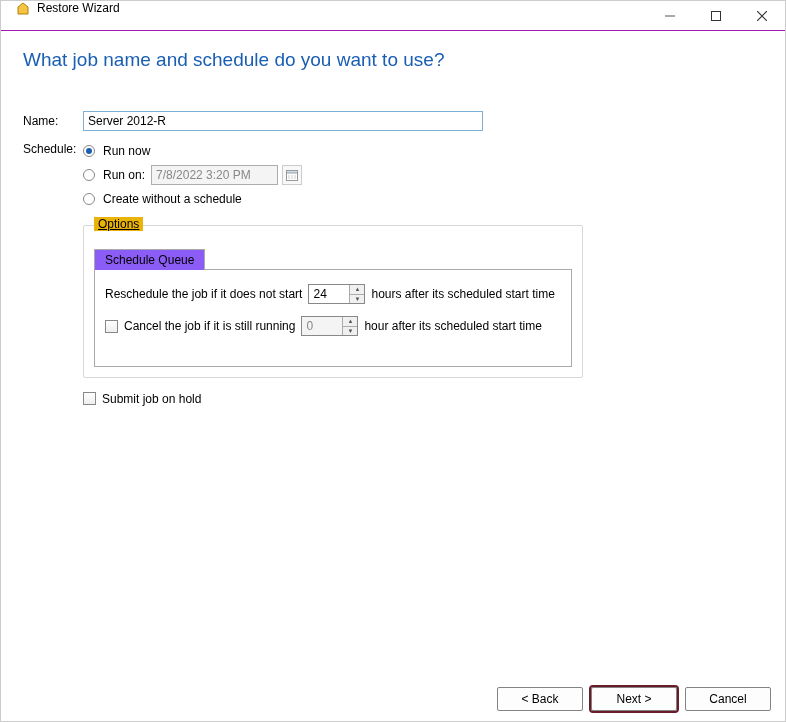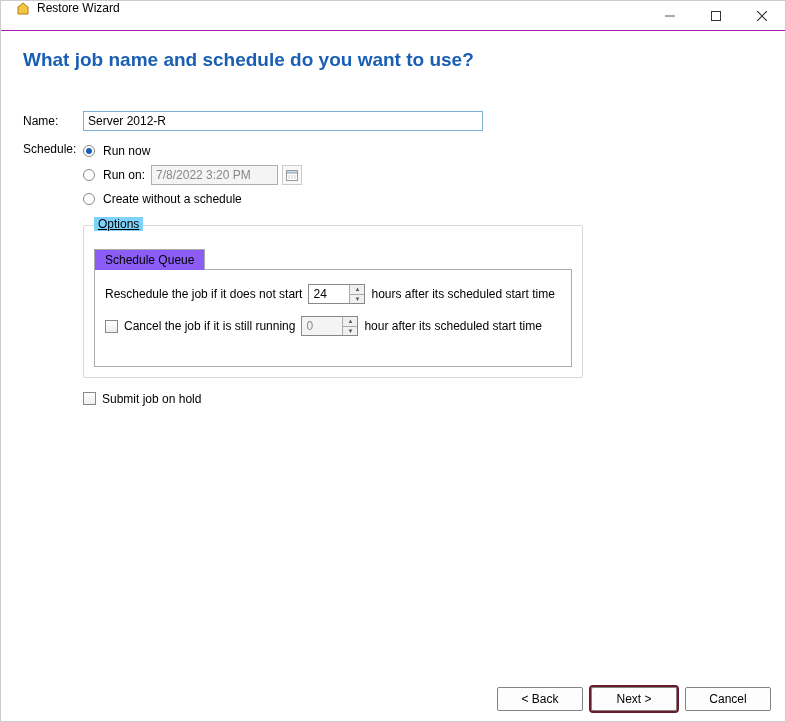--- a/index.html
+++ b/index.html
@@ -44,21 +44,21 @@
     font-size: 11px;
     color: #333;
   }
   .win-btn svg { display: block; }
   .content {
     padding: 18px 22px 0 22px;
   }
   .page-heading {
     color: #1a5fb4;
     font-size: 19px;
-    font-weight: 700;
+    font-weight: 400;
     margin: 0 0 40px 0;
   }
   .form-grid {
     display: grid;
     grid-template-columns: 60px 1fr;
     row-gap: 8px;
     align-items: start;
   }
   .lbl {
     padding-top: 3px;
@@ -124,21 +124,21 @@
     margin: 14px 0 0 60px;
     width: 500px;
     border: 1px solid #d8d8d8;
     position: relative;
     padding: 22px 10px 10px 10px;
     border-radius: 2px;
   }
   .options-legend {
     position: absolute;
     top: -9px; left: 10px;
-    background: #7dd3fc;
+    background: #eab308;
     padding: 0 4px;
     text-decoration: underline;
   }
   .tabstrip {
     display: flex;
     margin-bottom: 0;
   }
   .tab {
     border: 1px solid #aaa;
     border-bottom: none;

